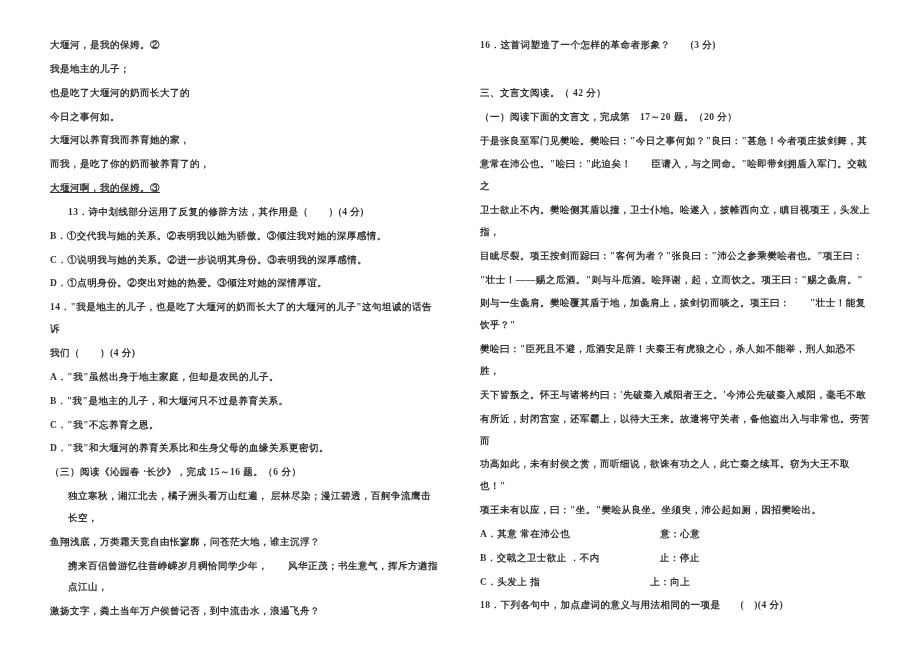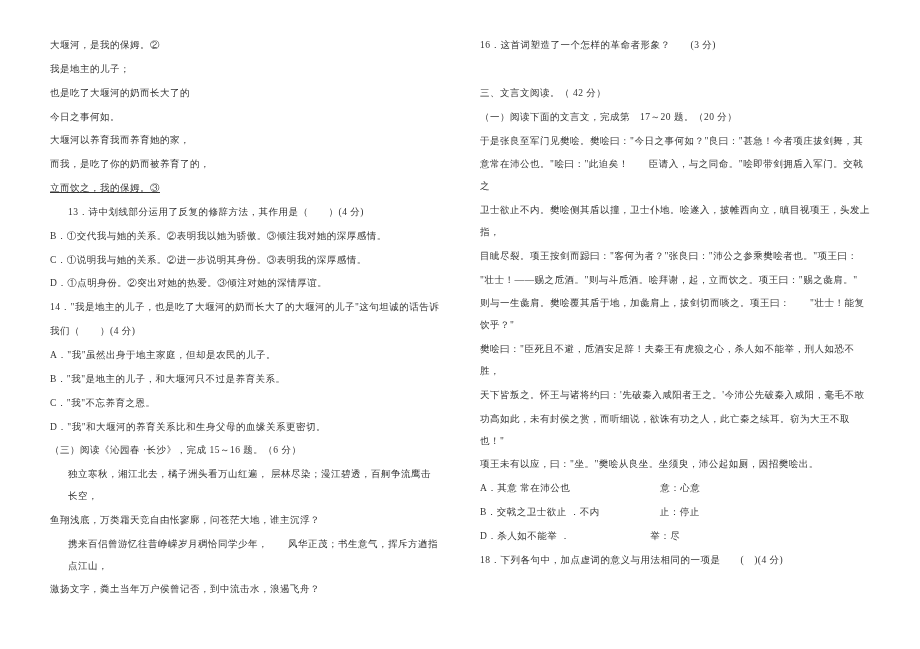--- a/index.html
+++ b/index.html
@@ -16,20 +16,21 @@
     .columns {
       display: flex;
       gap: 40px;
     }
     .col {
       flex: 1;
     }
     .line {
       margin-bottom: 2px;
       letter-spacing: 0.5px;
+      font-weight: bold;
     }
     .underline {
       text-decoration: underline;
     }
     .indent1 {
       padding-left: 18px;
     }
     .center {
     }
     .poem-title {
@@ -41,21 +42,21 @@
 <body>
 
 <div class="columns">
   <div class="col">
     <div class="line">大堰河，是我的保姆。②</div>
     <div class="line">我是地主的儿子；</div>
     <div class="line">也是吃了大堰河的奶而长大了的</div>
     <div class="line">今日之事何如。</div>
     <div class="line">大堰河以养育我而养育她的家，</div>
     <div class="line">而我，是吃了你的奶而被养育了的，</div>
-    <div class="line underline">立而饮之，我的保姆。③</div>
+    <div class="line underline">大堰河啊，我的保姆。③</div>
     <div class="line indent1">13．诗中划线部分运用了反复的修辞方法，其作用是（　　）(4 分)</div>
     <div class="line">B．①交代我与她的关系。②表明我以她为骄傲。③倾注我对她的深厚感情。</div>
     <div class="line">C．①说明我与她的关系。②进一步说明其身份。③表明我的深厚感情。</div>
     <div class="line">D．①点明身份。②突出对她的热爱。③倾注对她的深情厚谊。</div>
     <div class="line">14．"我是地主的儿子，也是吃了大堰河的奶而长大了的大堰河的儿子"这句坦诚的话告诉</div>
     <div class="line">我们（　　）(4 分)</div>
     <div class="line">A．"我"虽然出身于地主家庭，但却是农民的儿子。</div>
     <div class="line">B．"我"是地主的儿子，和大堰河只不过是养育关系。</div>
     <div class="line">C．"我"不忘养育之恩。</div>
     <div class="line">D．"我"和大堰河的养育关系比和生身父母的血缘关系更密切。</div>
@@ -73,21 +74,22 @@
     <div class="line">三、文言文阅读。（  42 分）</div>
     <div class="line center">（一）阅读下面的文言文，完成第　17～20 题。（20 分）</div>
     <div class="line">于是张良至军门见樊哙。樊哙曰："今日之事何如？"良曰："甚急！今者项庄拔剑舞，其</div>
     <div class="line">意常在沛公也。"哙曰："此迫矣！　　臣请入，与之同命。"哙即带剑拥盾入军门。交戟之</div>
     <div class="line">卫士欲止不内。樊哙侧其盾以撞，卫士仆地。哙遂入，披帷西向立，瞋目视项王，头发上指，</div>
     <div class="line">目眦尽裂。项王按剑而跽曰："客何为者？"张良曰："沛公之参乘樊哙者也。"项王曰：</div>
     <div class="line">"壮士！——赐之卮酒。"则与斗卮酒。哙拜谢，起，立而饮之。项王曰："赐之彘肩。"</div>
     <div class="line">则与一生彘肩。樊哙覆其盾于地，加彘肩上，拔剑切而啖之。项王曰：　　"壮士！能复饮乎？"</div>
     <div class="line">樊哙曰："臣死且不避，卮酒安足辞！夫秦王有虎狼之心，杀人如不能举，刑人如恐不胜，</div>
     <div class="line">天下皆叛之。怀王与诸将约曰：'先破秦入咸阳者王之。'今沛公先破秦入咸阳，毫毛不敢</div>
+    <div class="line">有所近，封闭宫室，还军霸上，以待大王来。故遣将守关者，备他盗出入与非常也。劳苦而</div>
     <div class="line">功高如此，未有封侯之赏，而听细说，欲诛有功之人，此亡秦之续耳。窃为大王不取也！"</div>
     <div class="line">项王未有以应，曰："坐。"樊哙从良坐。坐须臾，沛公起如厕，因招樊哙出。</div>
     <div class="line">A．其意 常在沛公也　　　　　　　　　意：心意</div>
     <div class="line">B．交戟之卫士欲止 ．不内　　　　　　止：停止</div>
-    <div class="line">D．杀人如不能举 ．　　　　　　　　举：尽</div>
+    <div class="line">C．头发上 指　　　　　　　　　　　上：向上</div>
     <div class="line">18．下列各句中，加点虚词的意义与用法相同的一项是　　(　)(4 分)</div>
 
   </div>
 </div>
 
 </body></html>

